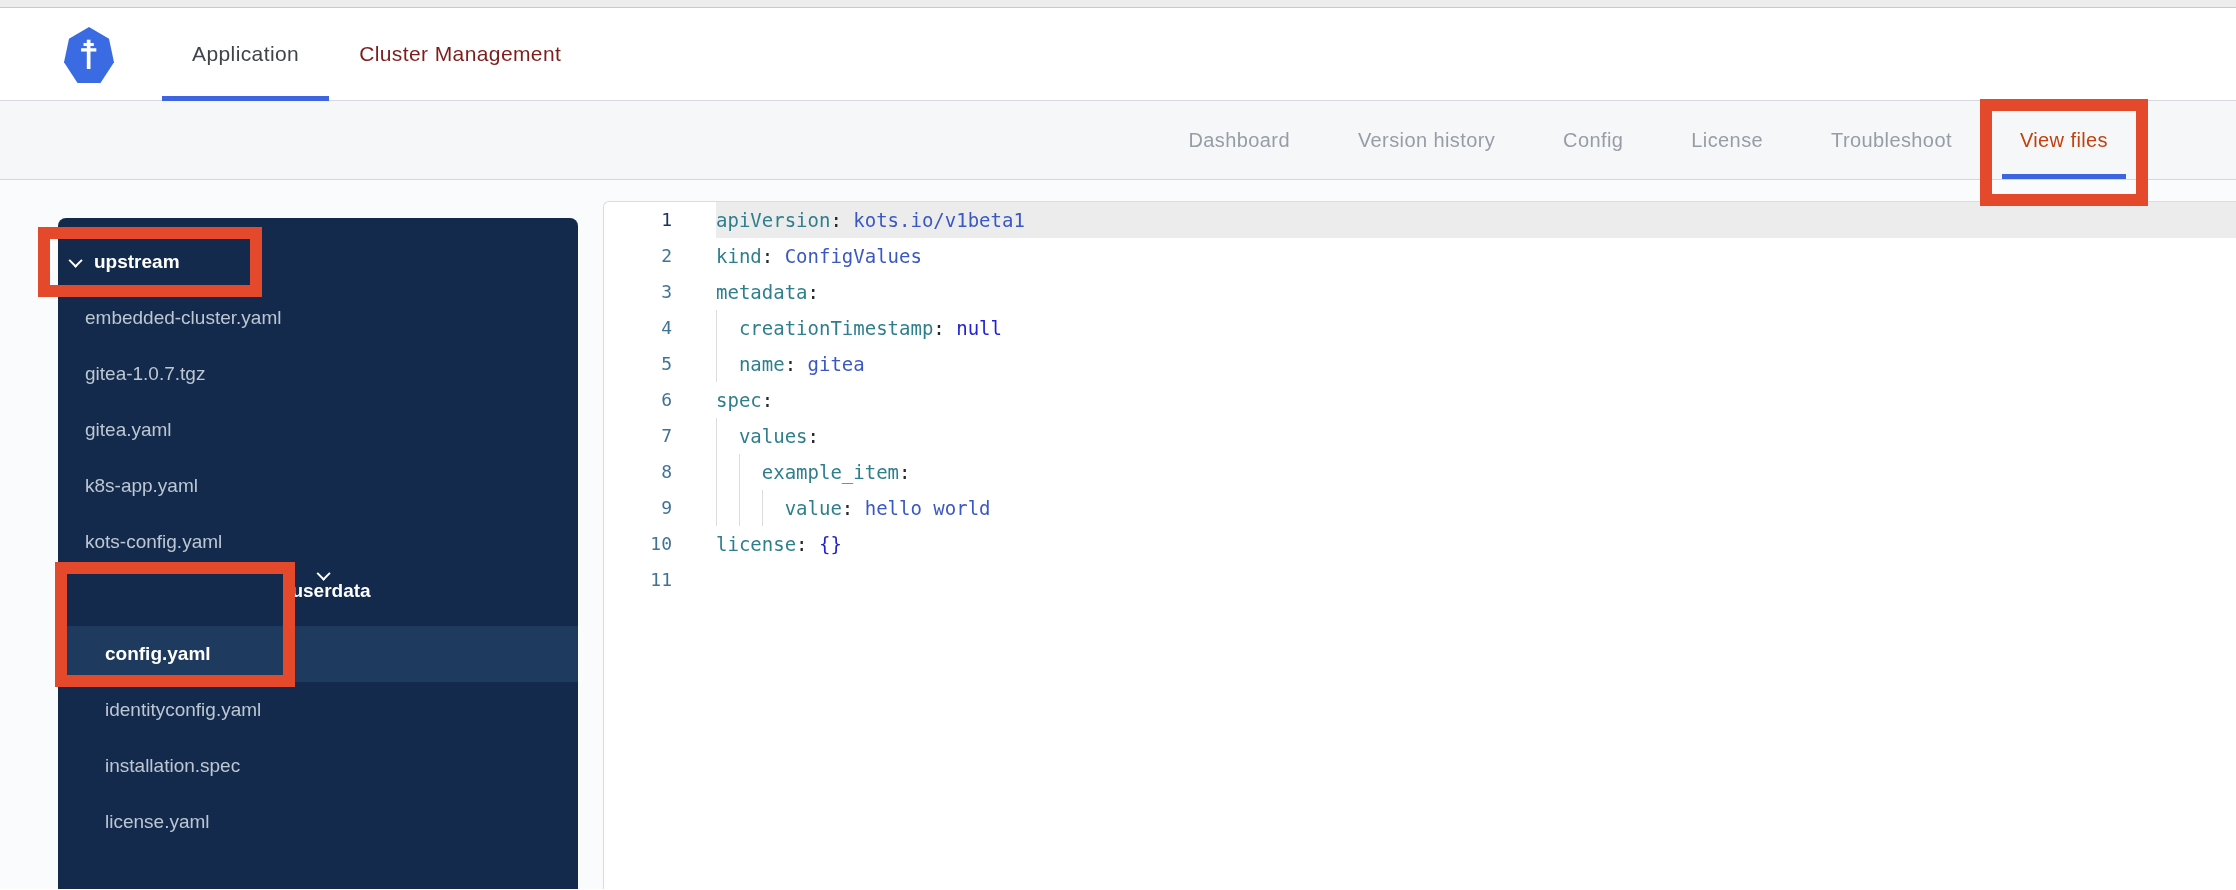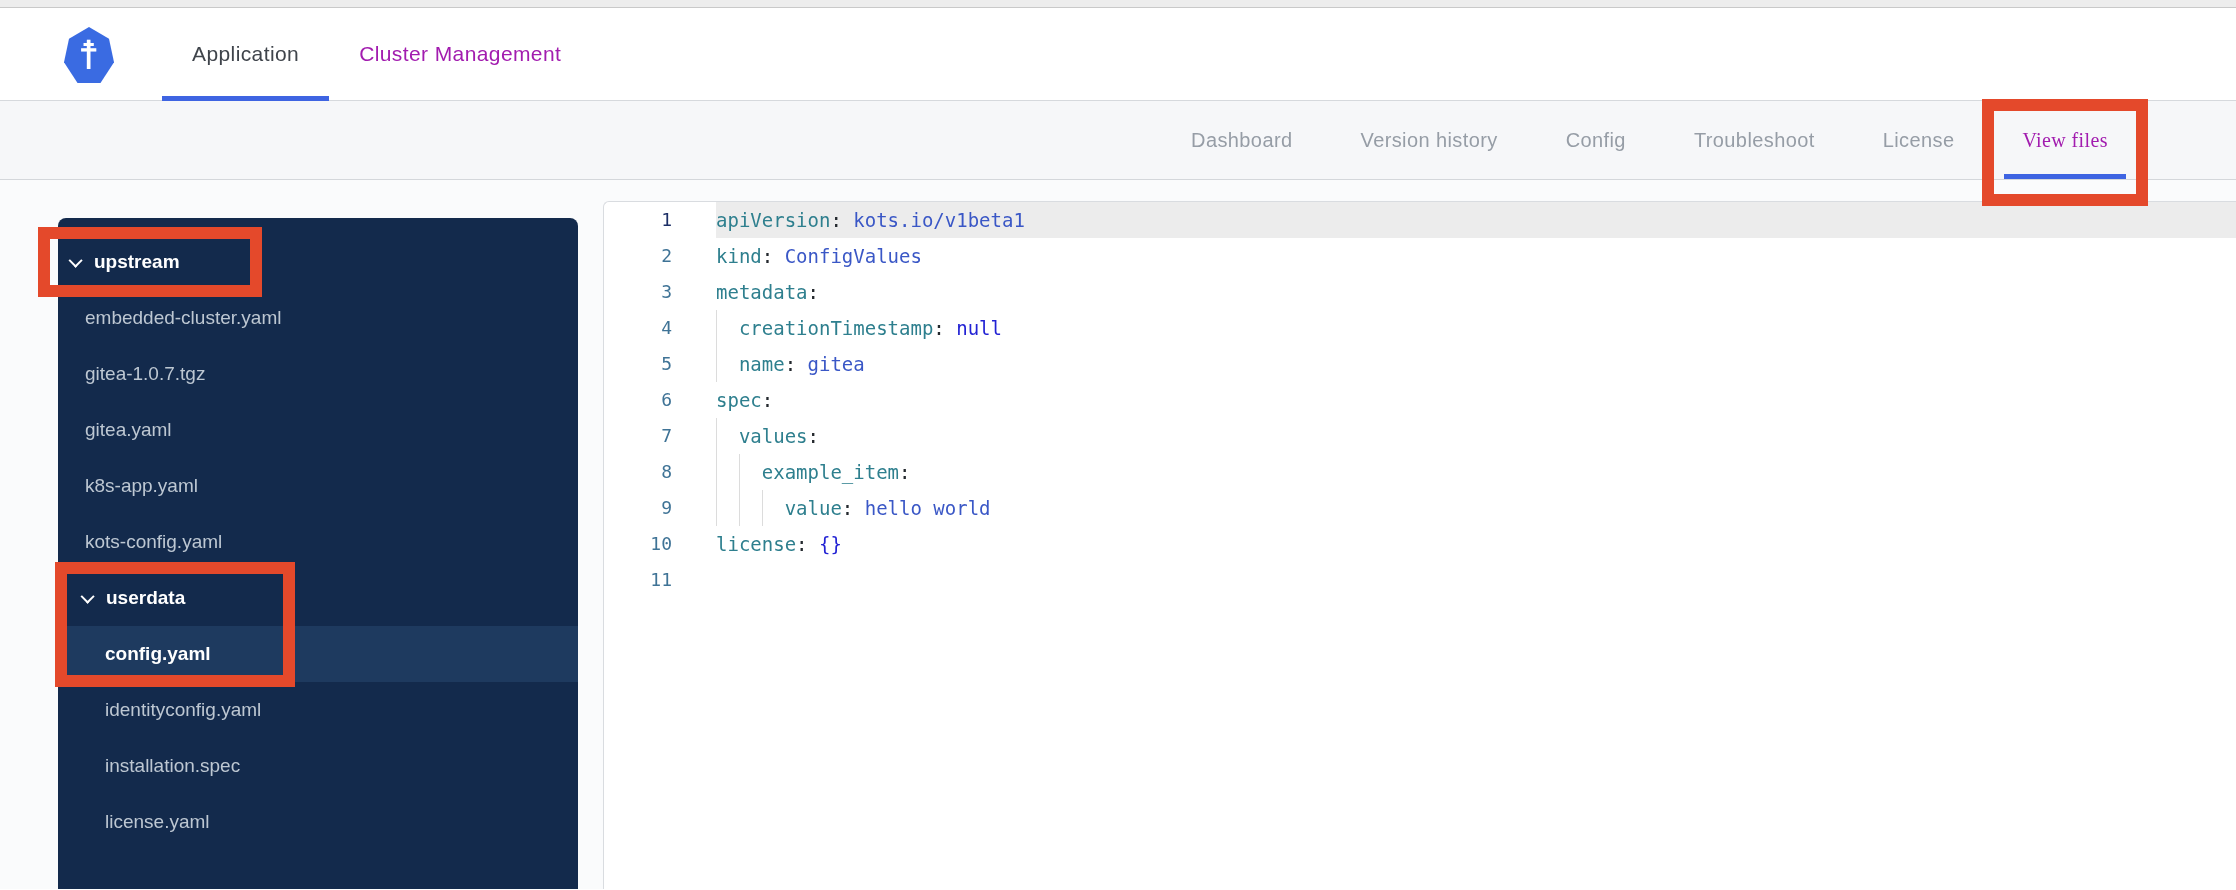--- a/index.html
+++ b/index.html
@@ -23,40 +23,40 @@
   
   .top-strip{height:8px;background:#ededed;border-bottom:1px solid #c9c9c9;}
 
   
   .header{position:relative;height:93px;background:#fff;border-bottom:1px solid #d6d9dd;display:flex;align-items:stretch;}
   .logo-wrap{width:50px;height:56px;margin:19px 0 0 64px;flex:0 0 auto;background:var(--k8s,#3a6be2);
     clip-path:polygon(50% 0%,90% 21%,100% 63%,73% 100%,27% 100%,0% 63%,10% 21%);
     display:flex;align-items:center;justify-content:center;}
   .logo-wrap .wheel{color:#fff;font-size:40px;line-height:1;font-family:"DejaVu Sans",sans-serif;}
   .header-tabs{display:flex;margin-left:48px;align-items:stretch;}
-  .htab{position:relative;display:flex;align-items:center;padding:0 30px;font-size:21px;letter-spacing:.4px;color:#a21caf;cursor:pointer;}
+  .htab{position:relative;display:flex;align-items:center;padding:0 30px;font-size:21px;letter-spacing:.4px;color:#7f1d1d;cursor:pointer;}
   .htab.active{color:#3f444b;}
   .htab .hline{position:absolute;left:0;right:0;bottom:-1px;height:5px;background:var(--accent);}
 
   
   .subnav{position:relative;height:79px;background:#f6f7f9;border-bottom:1px solid #d4d7db;display:flex;align-items:stretch;justify-content:flex-end;padding-right:110px;gap:32px;z-index:30;}
   .stab{position:relative;display:flex;align-items:center;padding:0 18px;font-size:20px;letter-spacing:.4px;color:#969da6;cursor:pointer;}
-  .stab.active{color:#a21caf;font-family:Liberation Serif, serif;}
+  .stab.active{color:#c2410c;}
   .stab .sline{position:absolute;left:0;right:0;bottom:0;height:5px;background:var(--accent);}
 
   
   .content{position:relative;height:709px;background:#fafbfc;}
 
   
   .sidebar{position:absolute;left:58px;top:38px;bottom:0;width:520px;background:var(--sidebar-bg);border-radius:8px 8px 0 0;padding-top:16px;}
   .trow{position:relative;height:56px;display:flex;align-items:center;color:#bdc7d2;font-size:19px;cursor:pointer;}
   .trow.folder{color:#fff;font-weight:bold;}
   .trow.selected{background:var(--sidebar-sel);color:#fff;font-weight:bold;}
   .trow.f-l1{padding-left:14px;}
-  .trow.f-l2{padding-left:26px;}
+  .trow.f-l2{padding-left:26px;flex-direction:column;}
   .trow.file-l1{padding-left:27px;}
   .trow.file-l2{padding-left:47px;}
   .chev{width:10px;height:10px;border-left:2.5px solid #fff;border-bottom:2.5px solid #fff;transform:rotate(-45deg) translateY(-2px);margin-right:12px;flex:0 0 auto;}
 
   
   .editor{position:absolute;left:603px;top:21px;right:0;bottom:0;background:#fff;border:1px solid #d9dce0;border-right:none;border-bottom:none;border-radius:6px 0 0 0;overflow:hidden;
     font-family:"DejaVu Sans Mono","Liberation Mono",monospace;font-size:19px;line-height:36px;}
   .cl{display:flex;height:36px;}
   .ln{flex:0 0 112px;text-align:right;padding-right:44px;color:var(--gutter);font-size:18px;}
   .ln.act{color:var(--gutter-active);}
@@ -99,24 +99,24 @@
       <div class="stab">
         <span>Dashboard</span>
       </div>
       <div class="stab">
         <span>Version history</span>
       </div>
       <div class="stab">
         <span>Config</span>
       </div>
       <div class="stab">
+        <span>License</span>
+      </div>
+      <div class="stab">
         <span>Troubleshoot</span>
-      </div>
-      <div class="stab">
-        <span>License</span>
       </div>
       <div class="stab active">
         <span>View files</span>
         <span class="sline"></span>
         <div class="ann ann-viewfiles"></div>
       </div>
     </div>
 
   <div class="content">
     <div class="sidebar">

